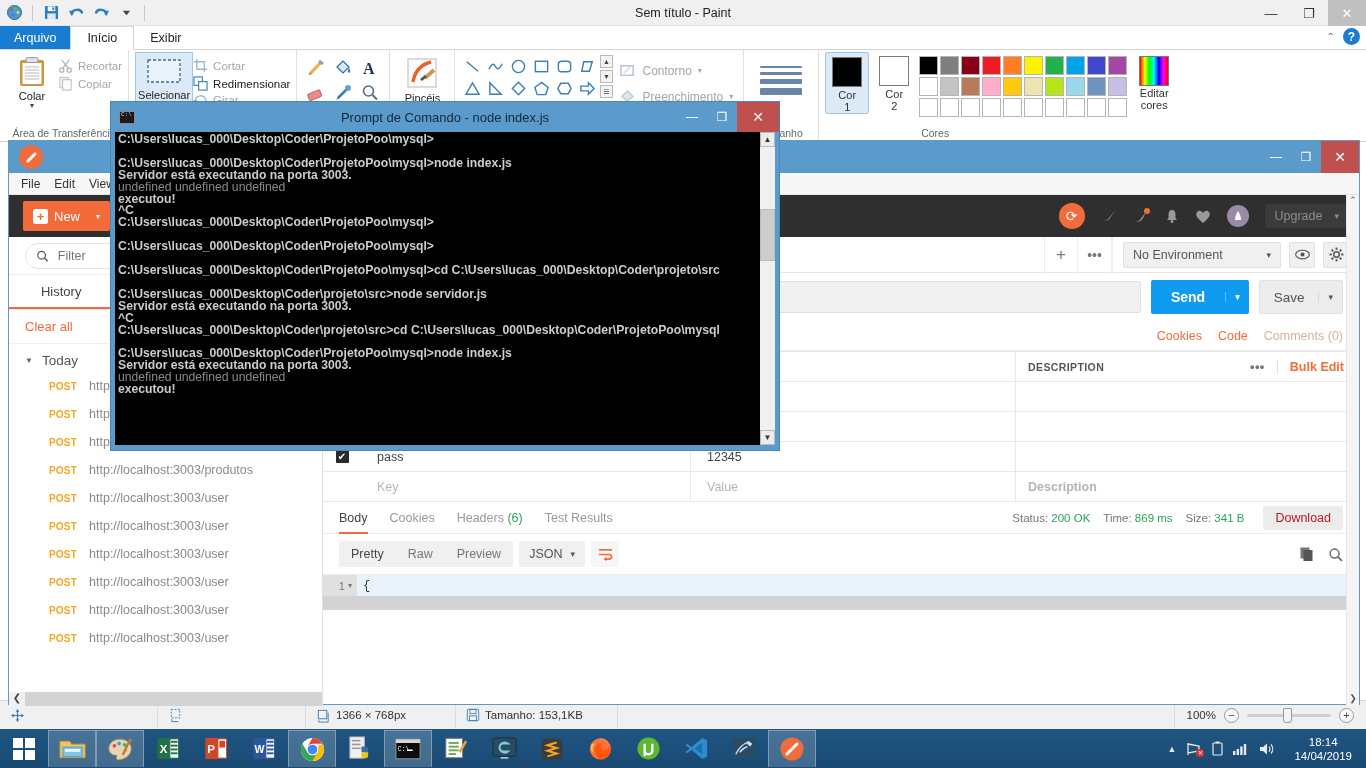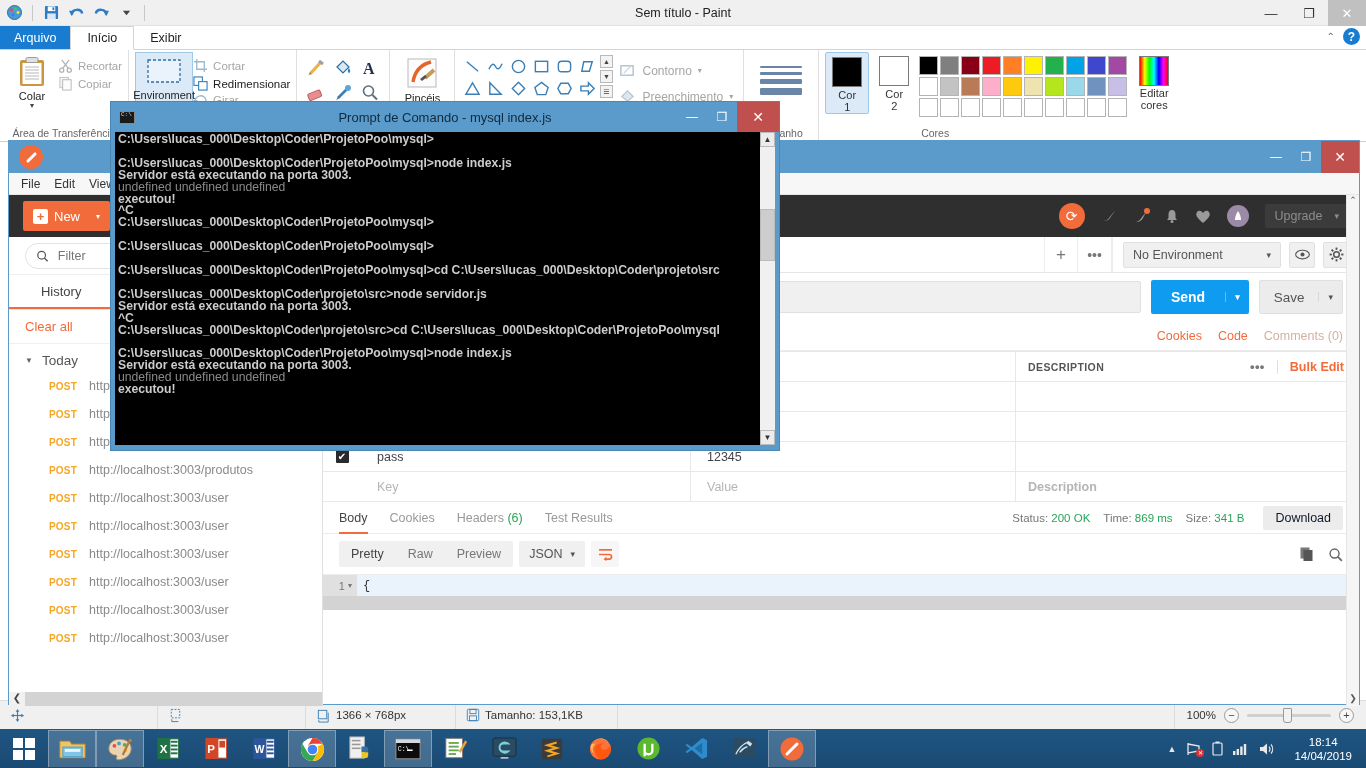--- a/index.html
+++ b/index.html
@@ -232,21 +232,21 @@
   .kv-bulk .bulk { color: #f26b3a; font-size: 12.5px; letter-spacing: 0; border-left: 1px solid #e0e0e0;
                    padding-left: 12px; }
 
   .resp-tabs { height: 32px; display: flex; align-items: center; padding: 0 16px; gap: 22px;
                font-size: 12.5px; color: #999; border-bottom: 1px solid #ececec; }
   .resp-tabs .active { color: #444; position: relative; }
   .resp-tabs .active::after { content:""; position:absolute; left:0; right:0; bottom:-9px; height:2px; background:#f26b3a;}
   .resp-tabs .grn { color: #2aa35a; }
   .resp-meta { margin-left: auto; display: flex; align-items: center; gap: 13px; font-size: 11.5px; color: #777; }
   .resp-meta b { color: #2aa35a; font-weight: normal; }
-  .resp-dl { background: #ececec; color: #0f172a; font-size: 12.5px; padding: 5px 12px; border-radius: 2px;
+  .resp-dl { background: #ececec; color: #b91c1c; font-size: 12.5px; padding: 5px 12px; border-radius: 2px;
              margin-left: 6px; }
 
   .resp-toolbar { height: 40px; display: flex; align-items: center; padding: 0 16px; gap: 6px; }
   .rt-seg { background: #f0f0f0; border-radius: 2px; display: flex; height: 26px; align-items: center; }
   .rt-seg span { padding: 0 12px; font-size: 12.5px; color: #777; }
   .rt-seg span.on { color: #444; }
   .rt-json { background: #f0f0f0; border-radius: 2px; height: 26px; display: flex; align-items: center;
              gap: 8px; padding: 0 10px; font-size: 12.5px; color: #555; }
   .rt-wrap { background: #f6f6f6; border-radius: 2px; height: 26px; width: 28px; display: flex;
              align-items: center; justify-content: center; color: #f26b3a; font-size: 13px; }
@@ -415,21 +415,21 @@
       </div>
 
       <div class="rgroup">
         <div class="rgroup-body">
           <div class="big-btn" style="width:58px;background:#dceaf7;border:1px solid #9fc7e8;">
             <span>
               <svg class="ic-svg" width="40" height="30" viewBox="0 0 40 30">
                 <rect x="4" y="3" width="32" height="22" fill="#eaf3fb" stroke="#2f6fa8" stroke-width="1.3" stroke-dasharray="3 2"></rect>
               </svg>
             </span>
-            <span class="lbl">Environment</span>
+            <span class="lbl">Selecionar</span>
           </div>
           <div class="small-cmds">
             <div class="small-cmd">
               <svg class="ic-svg" width="15" height="15" viewBox="0 0 16 16">
                 <path d="M4 1 V12 H15" stroke="#9db8cc" stroke-width="1.4" fill="none"></path>
                 <path d="M1 4 H12 V15" stroke="#9db8cc" stroke-width="1.4" fill="none"></path>
               </svg>
               <span>Cortar</span>
             </div>
             <div class="small-cmd" style="color:#222;">
@@ -1073,21 +1073,21 @@
           <div class="arrow">⌃</div>
           <div style="position:absolute;bottom:0;left:0;right:0;height:13px;text-align:center;font-size:9px;color:#555;">❯</div>
         </div>
       </div>
     </div>
   </div>
 
   <div class="cmd">
     <div class="cmd-title">
       <div class="cmd-ico"></div>
-      <div class="cmd-title-text">Prompt de Comando - mysql  index.js</div>
+      <div class="cmd-title-text">Prompt de Comando - node  index.js</div>
       <div class="cmd-wc">
         <div class="cmd-wbtn">—</div>
         <div class="cmd-wbtn">❐</div>
         <div class="cmd-wbtn close">✕</div>
       </div>
     </div>
     <div class="cmd-screen">
       <div class="cmd-text" id="cmd-text"><div>C:\Users\lucas_000\Desktop\Coder\ProjetoPoo\mysql&gt;</div><div>&nbsp;</div><div>C:\Users\lucas_000\Desktop\Coder\ProjetoPoo\mysql&gt;node index.js</div><div>Servidor está executando na porta 3003.</div><div class="dim">undefined undefined undefined</div><div>executou!</div><div>^C</div><div>C:\Users\lucas_000\Desktop\Coder\ProjetoPoo\mysql&gt;</div><div>&nbsp;</div><div>C:\Users\lucas_000\Desktop\Coder\ProjetoPoo\mysql&gt;</div><div>&nbsp;</div><div>C:\Users\lucas_000\Desktop\Coder\ProjetoPoo\mysql&gt;cd C:\Users\lucas_000\Desktop\Coder\projeto\src</div><div>&nbsp;</div><div>C:\Users\lucas_000\Desktop\Coder\projeto\src&gt;node servidor.js</div><div>Servidor está executando na porta 3003.</div><div>^C</div><div>C:\Users\lucas_000\Desktop\Coder\projeto\src&gt;cd C:\Users\lucas_000\Desktop\Coder\ProjetoPoo\mysql</div><div>&nbsp;</div><div>C:\Users\lucas_000\Desktop\Coder\ProjetoPoo\mysql&gt;node index.js</div><div>Servidor está executando na porta 3003.</div><div class="dim">undefined undefined undefined</div><div>executou!</div></div>
       <div class="cmd-sb">
         <div class="ar">▲</div>

